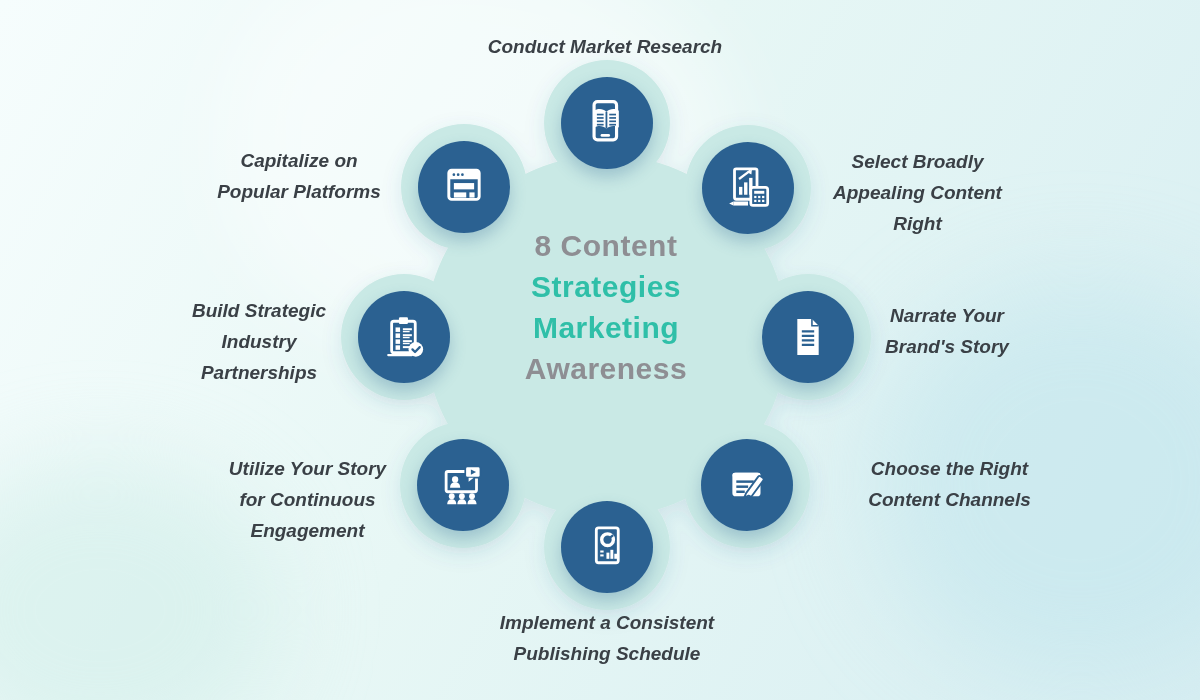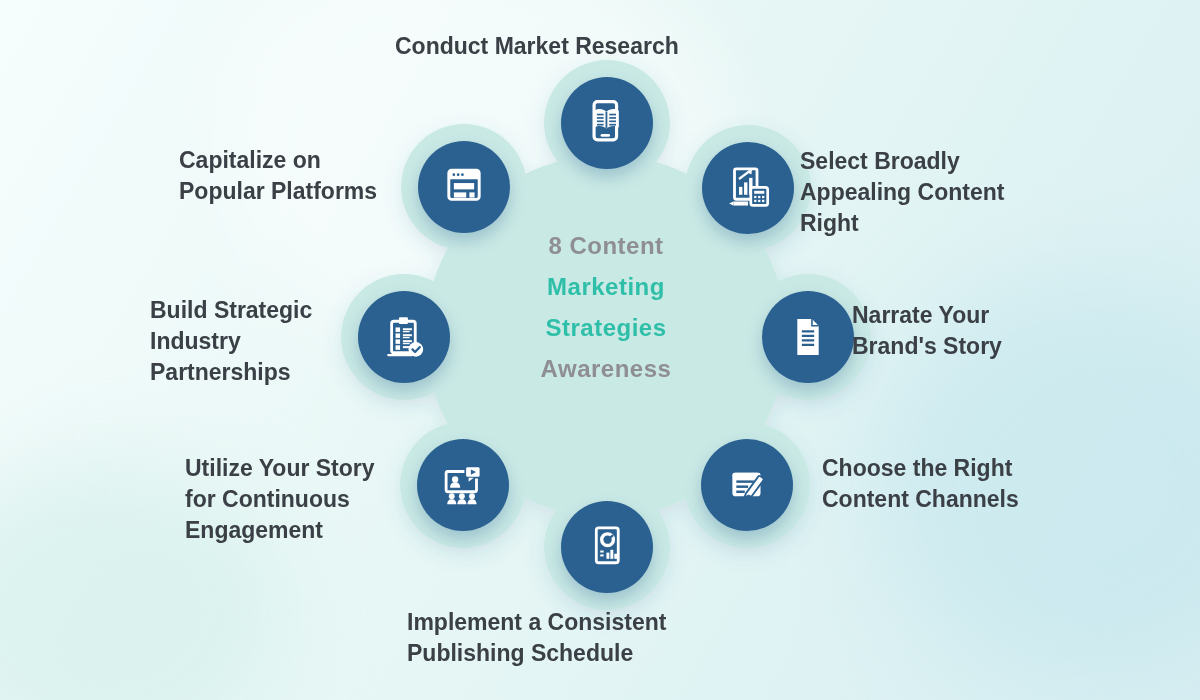--- a/index.html
+++ b/index.html
@@ -10,21 +10,21 @@
     font-family:"Liberation Sans",sans-serif;
     background:linear-gradient(120deg,#f6fdfd 0%,#e7f7f5 45%,#d7eef2 100%);
   }
   .bgdeco{position:absolute;pointer-events:none;}
   .bgdeco1{left:220px;top:-60px;width:520px;height:420px;background:rgba(255,255,255,0.45);border-radius:45% 55% 50% 50%;filter:blur(40px);}
   .bgdeco2{right:-90px;top:280px;width:420px;height:400px;background:rgba(186,226,234,0.45);border-radius:50%;filter:blur(50px);}
   .bgdeco3{left:-80px;bottom:-60px;width:360px;height:300px;background:rgba(205,236,232,0.55);border-radius:50%;filter:blur(45px);}
   .blob-svg{position:absolute;left:0;top:0;}
   .title{
     position:absolute;left:406px;top:225px;width:400px;
-    text-align:center;font-weight:bold;font-size:24px;line-height:41px;
+    text-align:center;font-weight:bold;font-size:30px;line-height:41px;
     letter-spacing:0.5px;
   }
   .t-gray{color:#8e8e93;display:block;}
   .t-teal{color:#2fbfa8;display:block;}
   .circle{
     position:absolute;width:92px;height:92px;border-radius:50%;
     background:#2b6191;
     box-shadow:0 8px 16px rgba(43,97,145,0.28);
     display:flex;align-items:center;justify-content:center;
   }
@@ -32,22 +32,22 @@
   .c0{left:561px;top:77px;}
   .c1{left:702px;top:142px;}
   .c2{left:762px;top:291px;}
   .c3{left:701px;top:439px;}
   .c4{left:561px;top:501px;}
   .c5{left:417px;top:439px;}
   .c6{left:358px;top:291px;}
   .c7{left:418px;top:141px;}
   .label{
     position:absolute;
-    color:#3a4046;font-weight:bold;font-size:23px;line-height:31px;
-    text-align:left;white-space:pre-line;
+    color:#3a4046;font-weight:bold;font-size:19px;line-height:31px;
+    text-align:center;white-space:pre-line;font-style:italic;
   }
   .l0{left:395px;top:31px;width:420px;}
   .l1{left:800px;top:146px;width:235px;}
   .l2{left:852px;top:300px;width:190px;}
   .l3{left:822px;top:453px;width:255px;}
   .l4{left:407px;top:607px;width:400px;}
   .l5{left:185px;top:453px;width:245px;}
   .l6{left:150px;top:295px;width:218px;}
   .l7{left:179px;top:145px;width:240px;}
 </style>
@@ -74,22 +74,22 @@
       <circle cx="747" cy="485" r="63"></circle>
       <circle cx="607" cy="547" r="63"></circle>
       <circle cx="463" cy="485" r="63"></circle>
       <circle cx="404" cy="337" r="63"></circle>
       <circle cx="464" cy="187" r="63"></circle>
     </g>
   </svg>
 
   <div class="title">
     <span class="t-gray">8 Content</span>
+    <span class="t-teal">Strategies</span>
     <span class="t-teal">Marketing</span>
-    <span class="t-teal">Strategies</span>
     <span class="t-gray">Awareness</span>
   </div>
 
   <div class="circle c0">
     <svg viewBox="0 0 48 48">
       <rect x="12.5" y="5" width="20" height="34" rx="3" fill="none" stroke="#fff" stroke-width="2.8"></rect>
       <line x1="19.5" y1="35" x2="25.5" y2="35" stroke="#fff" stroke-width="2.4" stroke-linecap="round"></line>
       <path d="M23.5 14 C20.5 11, 15.5 11, 12.5 13 L12.5 28 C15.5 26, 20.5 26, 23.5 29 C26.5 26, 31.5 26, 34.5 28 L34.5 13 C31.5 11, 26.5 11, 23.5 14 Z" fill="#fff"></path>
       <line x1="23.5" y1="14" x2="23.5" y2="29" stroke="#2b6191" stroke-width="1.6"></line>
       <g stroke="#2b6191" stroke-width="1.5">

